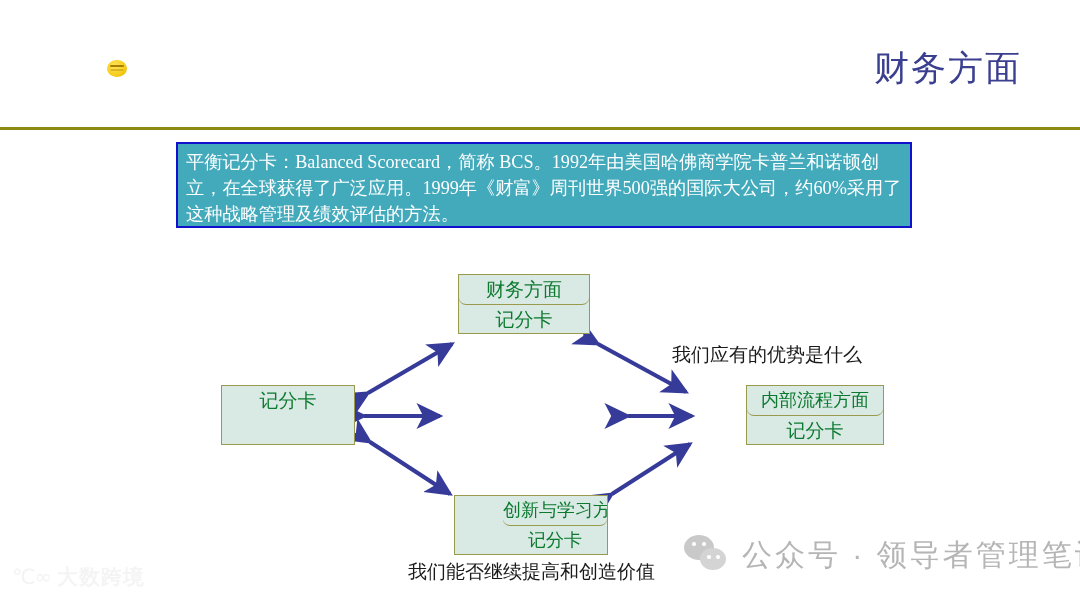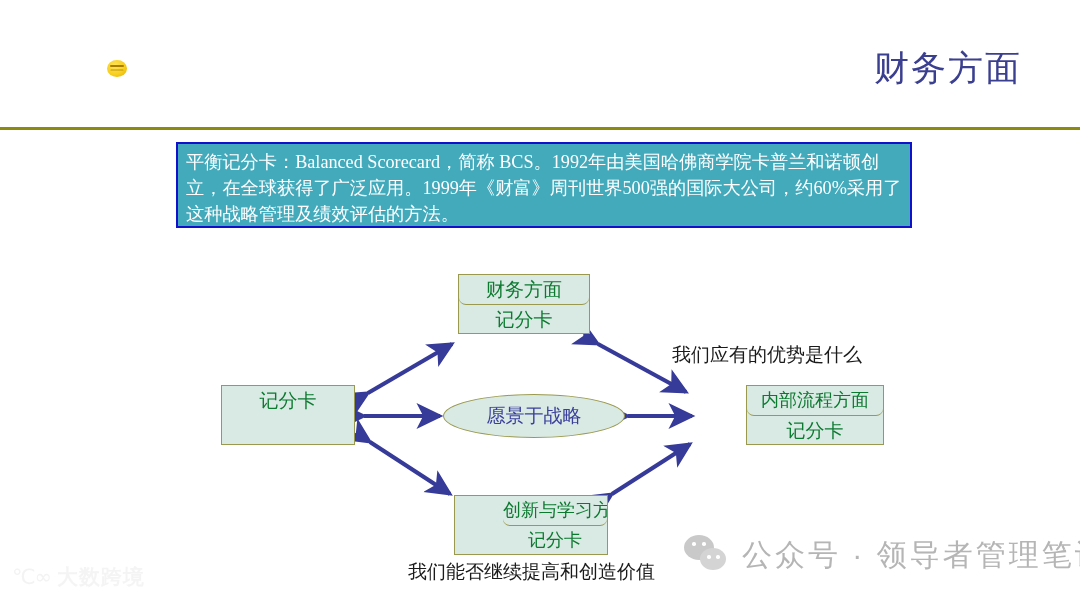--- a/index.html
+++ b/index.html
@@ -272,21 +272,20 @@
       <line x1="368" y1="393" x2="452" y2="344"></line>
 
       <line x1="598" y1="344" x2="686" y2="392"></line>
 
       <line x1="370" y1="442" x2="450" y2="494"></line>
 
       <line x1="612" y1="494" x2="690" y2="444"></line>
     </g>
   </svg>
 
-  <div id="center-ellipse">愿景于战略</div>
 
   <div class="caption" id="caption-right">我们应有的优势是什么</div>
   <div class="caption" id="caption-bottom">我们能否继续提高和创造价值</div>
 
   <div class="node-box" id="node-financial">
     <div class="row top">财务方面</div>
     <div class="row">记分卡</div>
   </div>
 
   <div class="node-box" id="node-customer">

